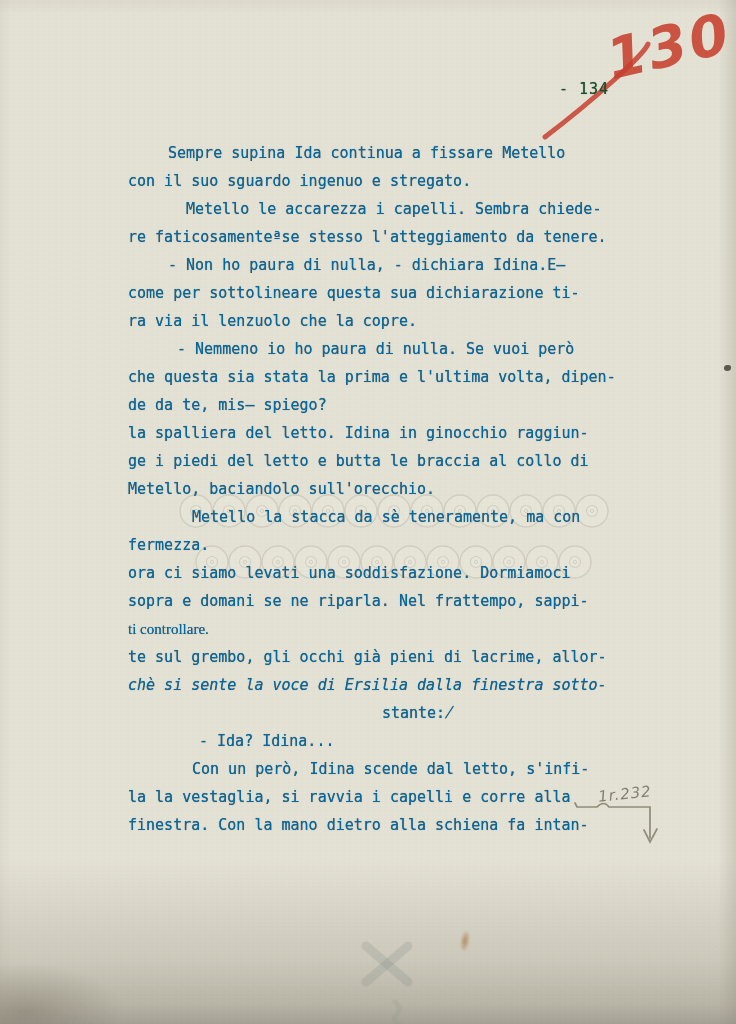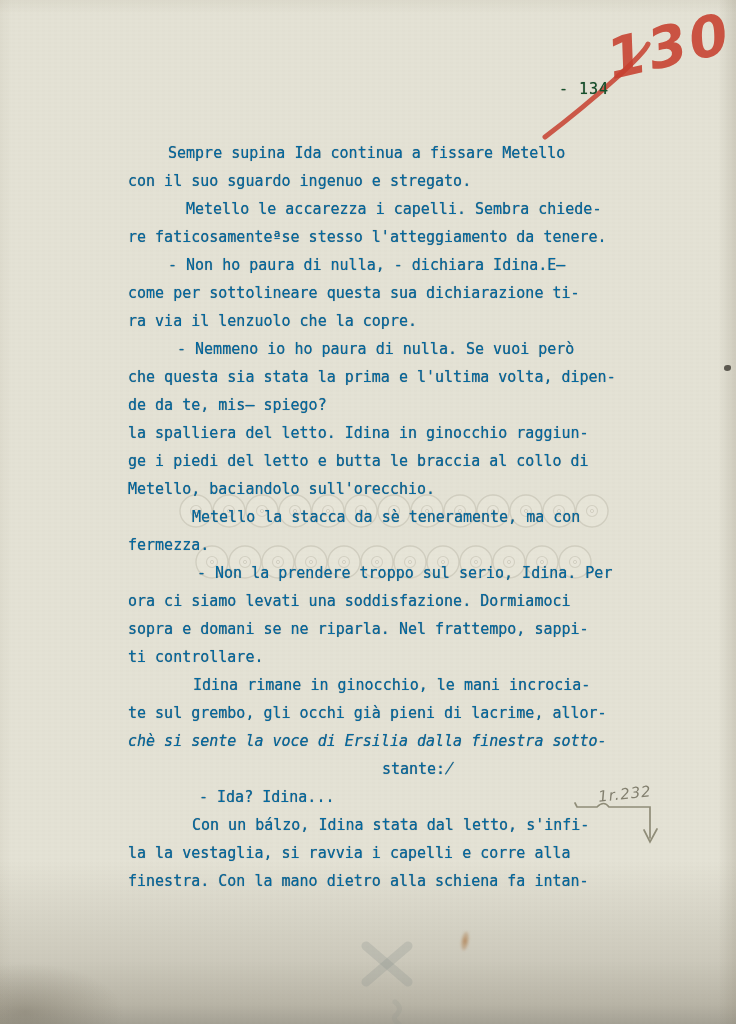--- a/index.html
+++ b/index.html
@@ -183,30 +183,28 @@
       <div class="line" style="padding-left: 0px;">come per sottolineare questa sua dichiarazione ti-</div>
       <div class="line" style="padding-left: 0px;">ra via il lenzuolo che la copre.</div>
       <div class="line" style="padding-left: 49px;">- Nemmeno io ho paura di nulla. Se vuoi però</div>
       <div class="line" style="padding-left: 0px;">che questa sia stata la prima e l'ultima volta, dipen-</div>
       <div class="line" style="padding-left: 0px;">de da te, mis̶ spiego?</div>
       <div class="line" style="padding-left: 0px;">la spalliera del letto. Idina in ginocchio raggiun-</div>
       <div class="line" style="padding-left: 0px;">ge i piedi del letto e butta le braccia al collo di</div>
       <div class="line" style="padding-left: 0px;">Metello, baciandolo sull'orecchio.</div>
       <div class="line" style="padding-left: 64px;">Metello la stacca da sè teneramente, ma con</div>
       <div class="line" style="padding-left: 0px;">fermezza.</div>
-      <div class="line" style="padding-left: 69px;">- Non la prendere troppo sul serio, Idina. Per</div>
       <div class="line" style="padding-left: 0px;">ora ci siamo levati una soddisfazione. Dormiamoci</div>
       <div class="line" style="padding-left: 0px;">sopra e domani se ne riparla. Nel frattempo, sappi-</div>
-      <div class="line" style="padding-left: 0px;">ti controllare.</div>
-      <div class="line" style="padding-left: 65px;">Idina rimane in ginocchio, le mani incrocia-</div>
+      <div class="line" style="padding-left: 0px; font-family: Liberation Serif, serif;">ti controllare.</div>
       <div class="line" style="padding-left: 0px;">te sul grembo, gli occhi già pieni di lacrime, allor-</div>
       <div class="line" style="padding-left: 0px; font-style: italic;">chè si sente la voce di Ersilia dalla finestra sotto-</div>
       <div class="line" style="padding-left: 0px; text-align: center;">stante:̸</div>
       <div class="line" style="padding-left: 71px;">- Ida? Idina...</div>
-      <div class="line" style="padding-left: 64px;">Con un bálzo, Idina stata dal letto, s'infi-</div>
+      <div class="line" style="padding-left: 64px;">Con un però, Idina scende dal letto, s'infi-</div>
       <div class="line" style="padding-left: 0px;">la la vestaglia, si ravvia i capelli e corre alla</div>
       <div class="line" style="padding-left: 0px;">finestra. Con la mano dietro alla schiena fa intan-</div>
     </div>
 
   <div class="typed-number">- 134</div>
 
   <div class="red-number">130</div>
 
   <div class="pencil-note">1r.232</div>
 

